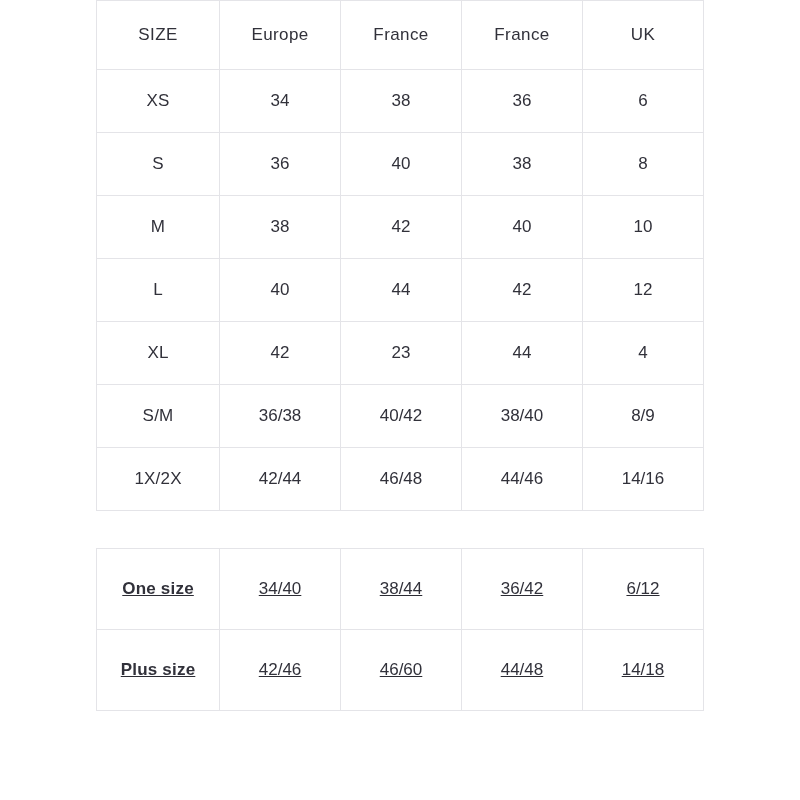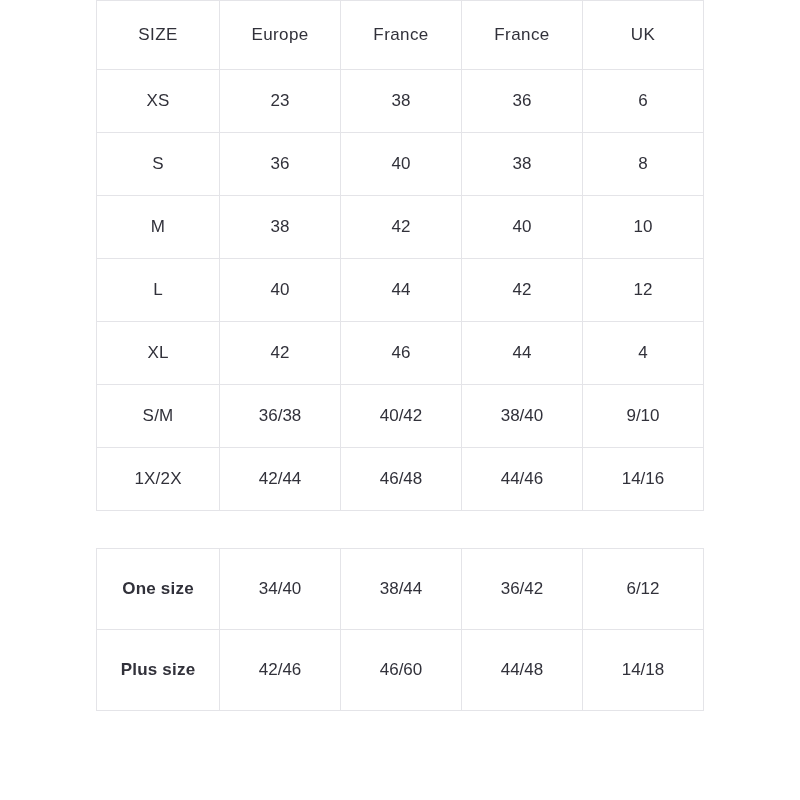--- a/index.html
+++ b/index.html
@@ -50,21 +50,21 @@
   }
   .head-cell {
     font-weight: bold;
     font-size: 17px;
     letter-spacing: 0.4px;
     border-radius: 18px;
   }
   .gap {
     height: 37px;
   }
-  table.alt-table tr { height: 81px; }
+  table.alt-table tr { height: 81px; text-decoration: underline; }
   table.alt-table .cell-label {
     font-weight: bold;
     font-size: 17px;
   }
 </style>
 </head>
 <body>
 
 <div class="page">
 
@@ -81,21 +81,21 @@
         <th class="head-cell">SIZE</th>
         <th class="head-cell">Europe</th>
         <th class="head-cell">France</th>
         <th class="head-cell">France</th>
         <th class="head-cell">UK</th>
       </tr>
     </thead>
     <tbody>
       <tr>
         <td class="cell-label">XS</td>
-        <td>23</td>
+        <td>34</td>
         <td>38</td>
         <td>36</td>
         <td>6</td>
       </tr>
       <tr>
         <td class="cell-label">S</td>
         <td>36</td>
         <td>40</td>
         <td>38</td>
         <td>8</td>
@@ -110,30 +110,30 @@
       <tr>
         <td class="cell-label">L</td>
         <td>40</td>
         <td>44</td>
         <td>42</td>
         <td>12</td>
       </tr>
       <tr>
         <td class="cell-label">XL</td>
         <td>42</td>
-        <td>46</td>
+        <td>23</td>
         <td>44</td>
         <td>4</td>
       </tr>
       <tr>
         <td class="cell-label">S/M</td>
         <td>36/38</td>
         <td>40/42</td>
         <td>38/40</td>
-        <td>9/10</td>
+        <td>8/9</td>
       </tr>
       <tr>
         <td class="cell-label">1X/2X</td>
         <td>42/44</td>
         <td>46/48</td>
         <td>44/46</td>
         <td>14/16</td>
       </tr>
     </tbody>
   </table>

